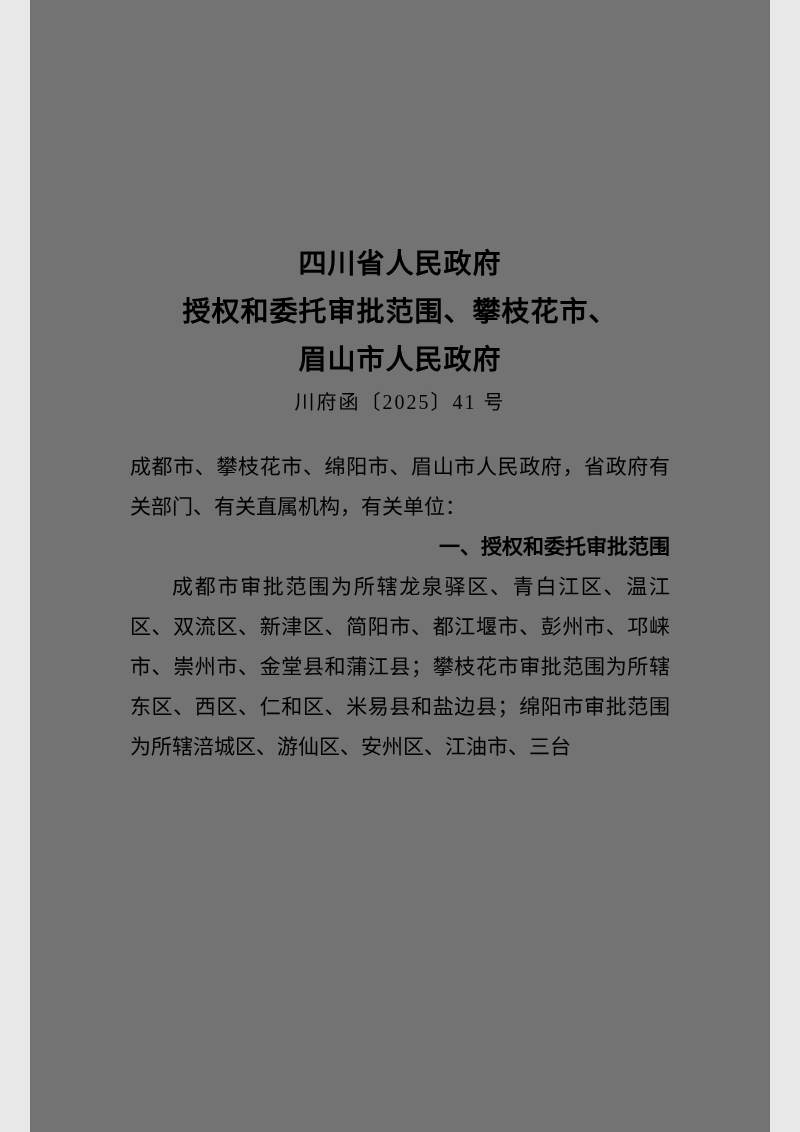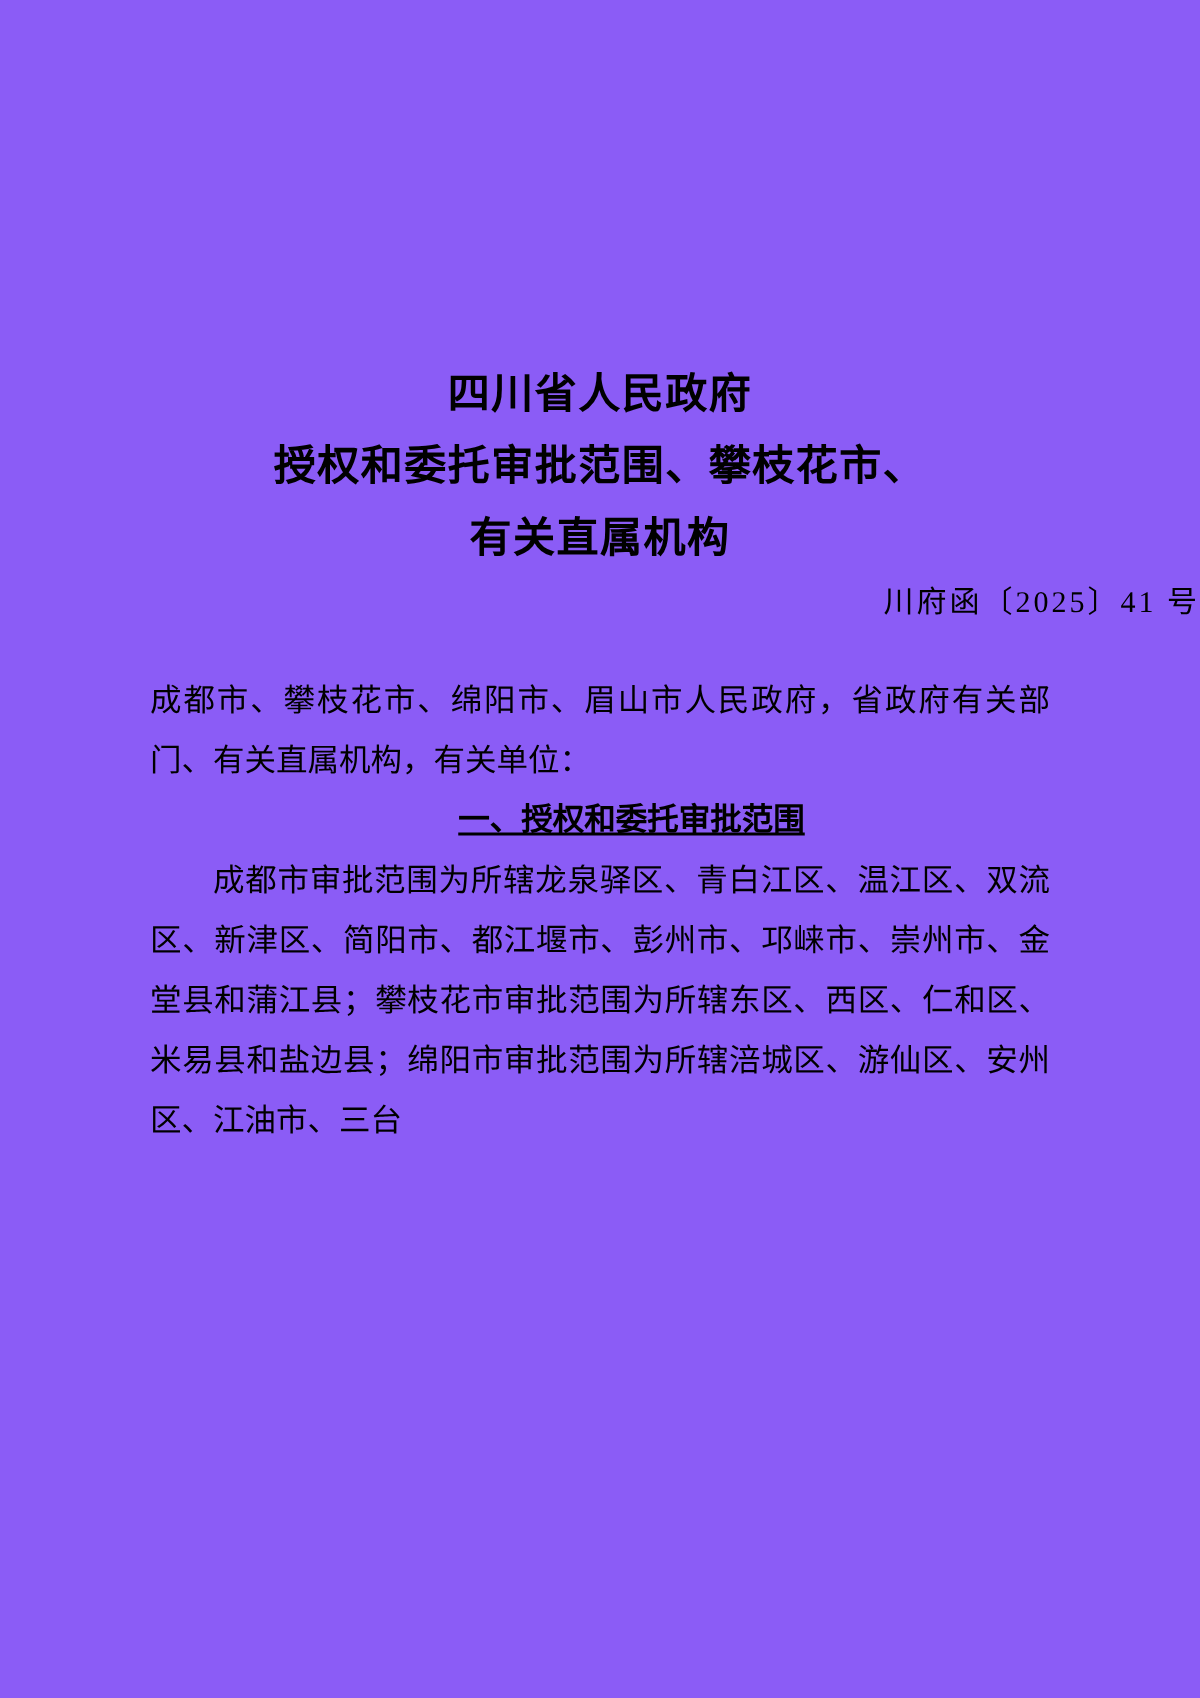--- a/index.html
+++ b/index.html
@@ -2,43 +2,43 @@
 <html lang="zh-CN"><head>
 <meta charset="utf-8">
 <style>
   html, body {
     margin: 0;
     padding: 0;
     background: #e8e8e8;
   }
   .page {
     position: relative;
-    width: 800px;
+    width: 740px;
     height: 1132px;
     margin: 0 auto;
-    background: #8b5cf6;
+    background: #737373;
     color: #000000;
     overflow: hidden;
     box-sizing: border-box;
   }
   .doc-title {
     padding-top: 240px;
     text-align: center;
     font-family: "Liberation Serif", "DejaVu Serif", serif;
     font-weight: 700;
     font-size: 28px;
     line-height: 48px;
     letter-spacing: 1px;
   }
   .title-line {
     white-space: nowrap;
   }
   .doc-number {
     margin-top: 2px;
-    text-align: right;
+    text-align: center;
     font-family: "Liberation Serif", "DejaVu Serif", serif;
     font-weight: 400;
     font-size: 20px;
     line-height: 32px;
     letter-spacing: 2px;
   }
   .doc-body {
     margin: 29px 100px 14px 100px;
     font-family: "Liberation Serif", "DejaVu Serif", serif;
     font-size: 21px;
@@ -52,33 +52,32 @@
   .para-indent {
     text-indent: 2em;
   }
   .section-heading {
     margin: 0;
     font-family: "Liberation Sans", "DejaVu Sans", sans-serif;
     font-weight: 700;
     font-size: 21px;
     line-height: 40px;
     text-indent: 2em;
-    text-align: center;
-    text-decoration: underline;
+    text-align: right;
   }
 </style>
 </head>
 <body>
 
 <div class="page">
 
   <header class="doc-title">
     <div class="title-line">四川省人民政府</div>
     <div class="title-line">授权和委托审批范围、攀枝花市、</div>
-    <div class="title-line">有关直属机构</div>
+    <div class="title-line">眉山市人民政府</div>
   </header>
 
   <div class="doc-number">川府函〔2025〕41 号</div>
 
   <main class="doc-body">
     <p>成都市、攀枝花市、绵阳市、眉山市人民政府，省政府有关部门、有关直属机构，有关单位：</p>
     <h2 class="section-heading">一、授权和委托审批范围</h2>
     <p class="para-indent">成都市审批范围为所辖龙泉驿区、青白江区、温江区、双流区、新津区、简阳市、都江堰市、彭州市、邛崃市、崇州市、金堂县和蒲江县；攀枝花市审批范围为所辖东区、西区、仁和区、米易县和盐边县；绵阳市审批范围为所辖涪城区、游仙区、安州区、江油市、三台</p>
   </main>
 

